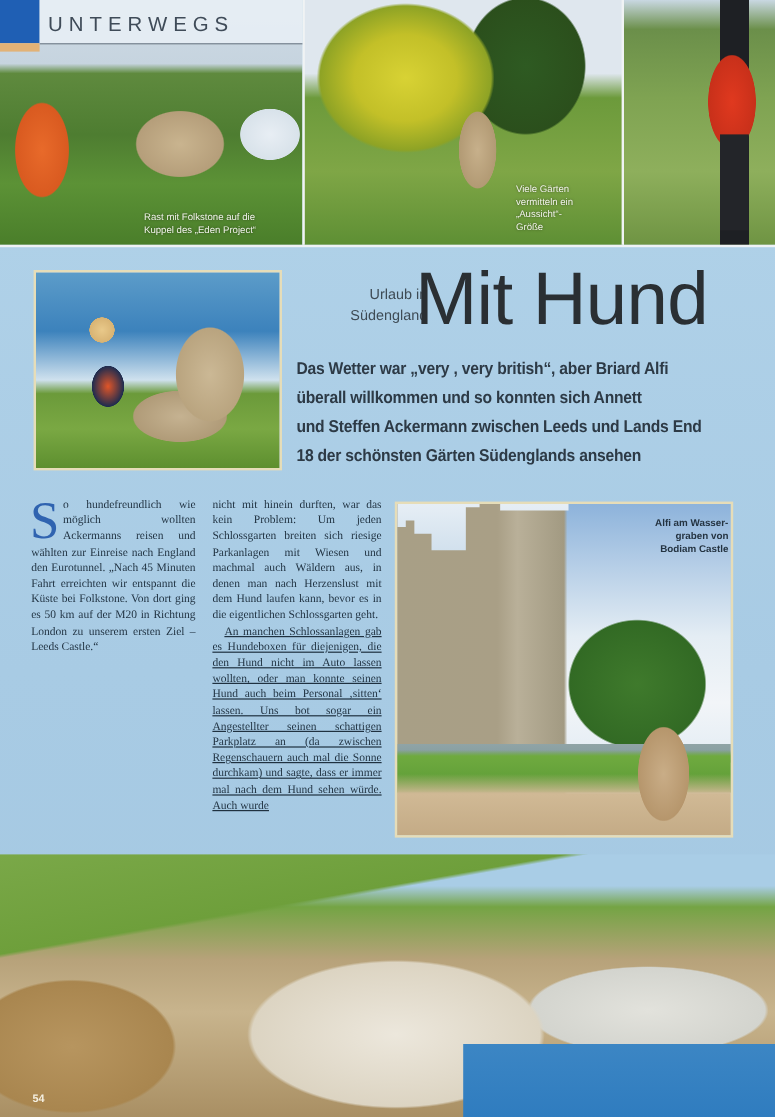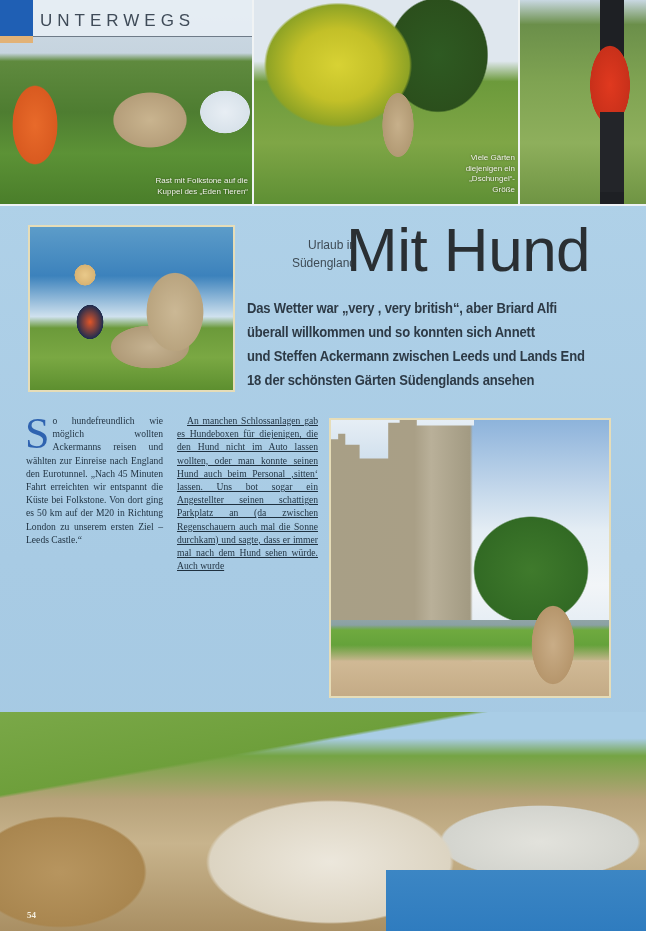--- a/index.html
+++ b/index.html
@@ -23,21 +23,21 @@
     background:
       radial-gradient(ellipse 28px 55px at 90px 85px,#e0391f 0%,#c8301a 70%,transparent 72%),
       linear-gradient(90deg,transparent 0,transparent 80px,#1e2024 80px,#1e2024 104px,transparent 104px),
       linear-gradient(180deg,#c9d8e2 0%,#6b8f4a 12%,#7fa352 40%,#8eaf5c 70%,#6f9443 100%);}
   #photo-top-right::after{content:"";position:absolute;left:80px;top:112px;width:24px;height:80px;background:#232529;}
   .header-band{position:absolute;left:0;top:0;width:252px;height:42px;}
   .header-blue{position:absolute;left:0;top:0;width:33px;height:36px;background:#1f5fb4;}
   .header-tan{position:absolute;left:0;top:36px;width:33px;height:7px;background:#e2b276;}
   .header-white{position:absolute;left:33px;top:0;width:219px;height:36px;background:rgba(233,240,246,0.85);border-bottom:1px solid #6e7b88;}
   .header-label{position:absolute;left:40px;top:11px;font-size:17px;letter-spacing:5px;color:#3f4b58;}
-  .caption-photo{position:absolute;color:#f2f4ea;font-size:8px;line-height:10.5px;text-align:right;text-shadow:0 0 2px rgba(0,0,0,.5);}
+  .caption-photo{position:absolute;color:#f2f4ea;font-size:8px;line-height:10.5px;text-shadow:0 0 2px rgba(0,0,0,.5);}
   .divider-v{position:absolute;top:0;width:2px;height:204px;background:#f0f3f4;}
   .divider-h{position:absolute;left:0;top:204px;width:646px;height:2px;background:#eef2f5;}
 
   
   #photo-woman{left:28px;top:225px;width:207px;height:167px;border:2px solid #e6ddb8;box-sizing:border-box;
     background:
       radial-gradient(ellipse 40px 55px at 145px 85px,#cbb895 0%,#b9a47f 70%,transparent 72%),
       radial-gradient(ellipse 55px 30px at 120px 120px,#c5b291 0%,#b09b78 70%,transparent 72%),
       radial-gradient(ellipse 22px 28px at 60px 95px,#e05528 0%,#1f2c4f 60%,transparent 62%),
       radial-gradient(circle 13px at 55px 48px,#e9c98a 0%,#d8b373 80%,transparent 82%),
@@ -74,21 +74,21 @@
 
   
   #photo-cliffs{left:0;top:712px;width:646px;height:219px;
     background:
       linear-gradient(180deg,transparent 0,transparent 158px,#3c86c4 158px,#2f7cbf 100%) right/260px 100% no-repeat,
       radial-gradient(ellipse 200px 100px at 330px 150px,#ece7dc 0%,#dcd4c2 60%,transparent 62%),
       radial-gradient(ellipse 150px 55px at 540px 130px,#e2e2dc 0%,#d3d4ce 65%,transparent 67%),
       radial-gradient(ellipse 140px 90px at 60px 160px,#b7955f 0%,#a9864f 60%,transparent 62%),
       linear-gradient(170deg,#7aa848 0%,#6e9f3b 25%,transparent 26%),
       linear-gradient(180deg,#a9cde6 0%,#a9cde6 12%,#74a444 20%,#b7a27a 40%,#c8b48d 60%,#a98f63 100%);}
-  .page-number{position:absolute;left:27px;top:910px;font-size:9px;color:#f4efe0;font-weight:bold;font-family:Liberation Serif, serif;}
+  .page-number{position:absolute;left:27px;top:910px;font-size:9px;color:#f4efe0;font-weight:bold;}
 </style>
 </head>
 <body>
 
 <div class="page">
 
   <div class="photo" id="photo-top-left"></div>
   <div class="photo" id="photo-top-mid"></div>
   <div class="photo" id="photo-top-right"></div>
   <div class="divider-v" style="left:252px"></div>
@@ -97,26 +97,26 @@
 
   <div class="header-band">
     <div class="header-blue"></div>
     <div class="header-tan"></div>
     <div class="header-white"></div>
     <div class="header-label">UNTERWEGS</div>
   </div>
 
   <div class="caption-photo" style="left:120px;top:176px;width:128px;">
     <div>Rast mit Folkstone auf die</div>
-    <div>Kuppel des „Eden Tieren“</div>
+    <div>Kuppel des „Eden Project“</div>
   </div>
   <div class="caption-photo" style="left:430px;top:153px;width:85px;">
     <div>Viele Gärten</div>
-    <div>diejenigen ein</div>
-    <div>„Dschungel“-</div>
+    <div>vermitteln ein</div>
+    <div>„Aussicht“-</div>
     <div>Größe</div>
   </div>
 
   <div class="photo" id="photo-woman"></div>
 
   <div class="subtitle">
     <div>Urlaub in</div>
     <div>Südengland</div>
   </div>
   <div class="title">Mit Hund</div>
@@ -128,20 +128,26 @@
     <p>18 der schönsten Gärten Südenglands ansehen</p>
   </div>
 
   <div class="col" id="col-1">
     <p><span class="dropcap">S</span><span>o hundefreundlich wie möglich wollten Ackermanns reisen und wählten zur Einreise nach England den Eurotunnel. „Nach 45 Minuten Fahrt erreichten wir entspannt die Küste bei Folkstone. Von dort ging es 50 km auf der M20 in Richtung London zu unserem ersten Ziel – Leeds Castle.“</span></p>
   </div>
 
 
 
   <div class="col" id="col-2">
+    <p>nicht mit hinein durften, war das kein Problem: Um jeden Schlossgarten breiten sich riesige Parkanlagen mit Wiesen und machmal auch Wäldern aus, in denen man nach Herzenslust mit dem Hund laufen kann, bevor es in die eigentlichen Schlossgarten geht.</p>
     <p class="indent">An manchen Schlossanlagen gab es Hundeboxen für diejenigen, die den Hund nicht im Auto lassen wollten, oder man konnte seinen Hund auch beim Personal ‚sitten‘ lassen. Uns bot sogar ein Angestellter seinen schattigen Parkplatz an (da zwischen Regenschauern auch mal die Sonne durchkam) und sagte, dass er immer mal nach dem Hund sehen würde. Auch wurde</p>
   </div>
 
   <div class="photo" id="photo-castle"></div>
+  <div class="caption-castle">
+    <div>Alfi am Wasser-</div>
+    <div>graben von</div>
+    <div>Bodiam Castle</div>
+  </div>
 
   <div class="photo" id="photo-cliffs"></div>
   <div class="page-number">54</div>
 </div>
 
 </body></html>

